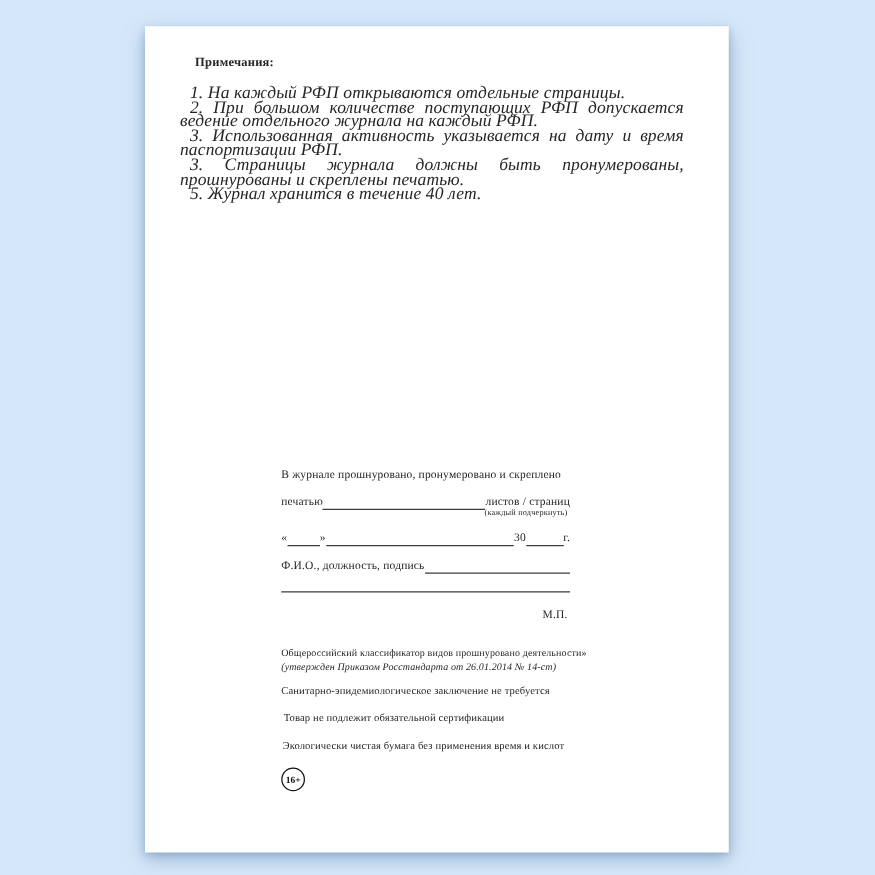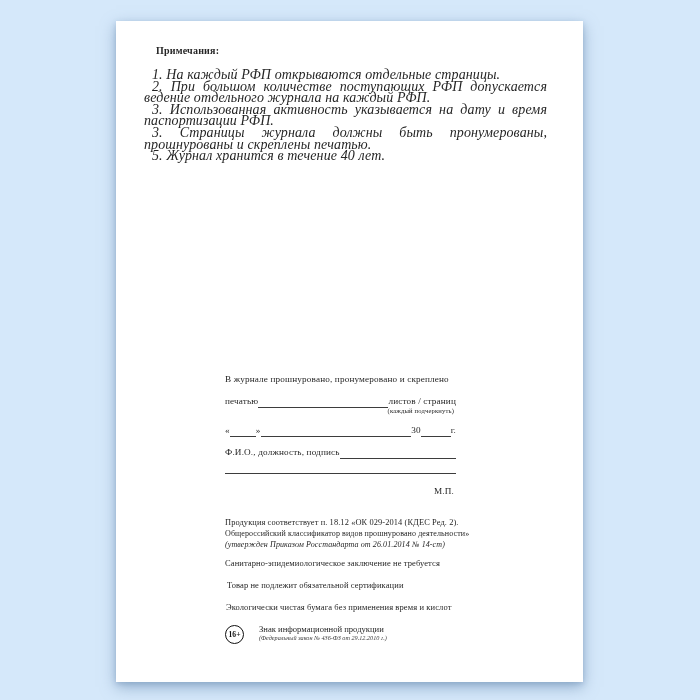--- a/index.html
+++ b/index.html
@@ -174,30 +174,25 @@
         <span>Ф.И.О., должность, подпись</span>
         <span class="fill grow"></span>
       </div>
 
       <div class="mline l6"></div>
 
       <div class="mline l7">М.П.</div>
     </div>
 
     <div class="bottom">
-      <p class="okved1">Продукция соответствует п. 18.12 «ОК 029-2014 (КДЕС Ред. 2).</p>
       <p class="okved2">Общероссийский классификатор видов прошнуровано деятельности»</p>
       <p class="okved3">(утвержден Приказом Росстандарта от 26.01.2014 № 14-ст)</p>
       <p class="sanitary">Санитарно-эпидемиологическое заключение не требуется</p>
       <p class="cert">Товар не подлежит обязательной сертификации</p>
       <p class="eco">Экологически чистая бумага без применения время и кислот</p>
 
       <div class="agemark">
         <span class="badge">16+</span>
-        <div class="agetext">
-          <div class="agelabel">Знак информационной продукции</div>
-          <div class="agelaw">(Федеральный закон № 436-ФЗ от 29.12.2010 г.)</div>
-        </div>
       </div>
     </div>
 
   </div>
 </div>
 
 </body></html>

